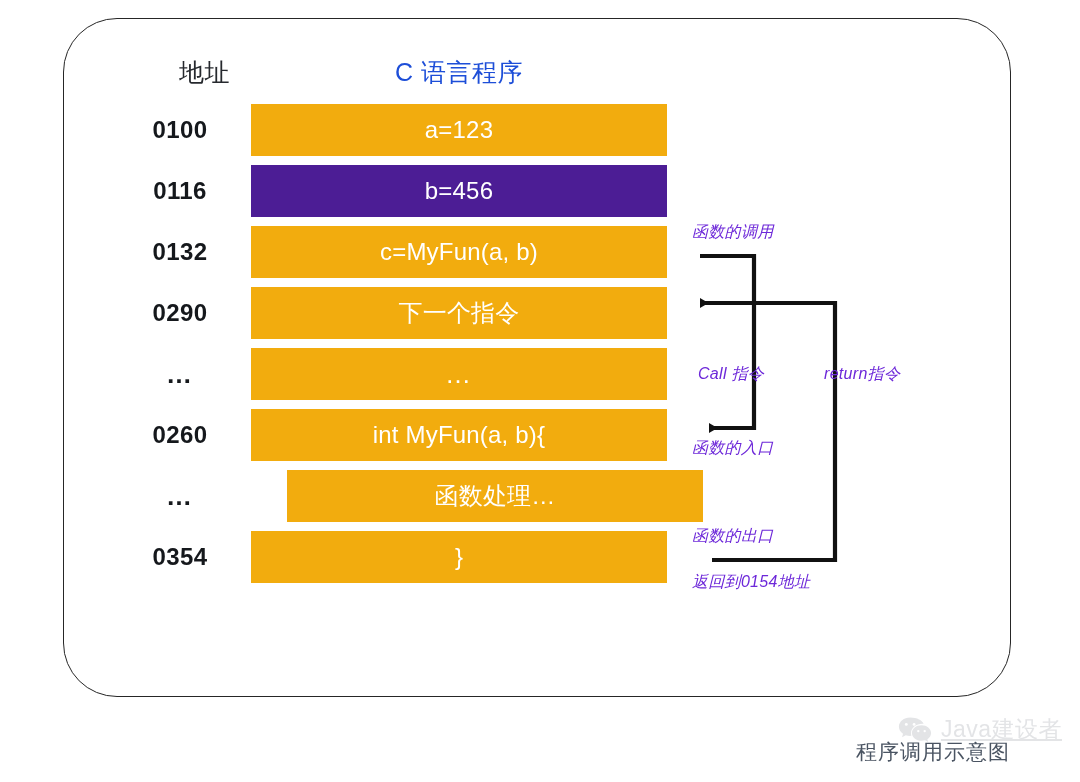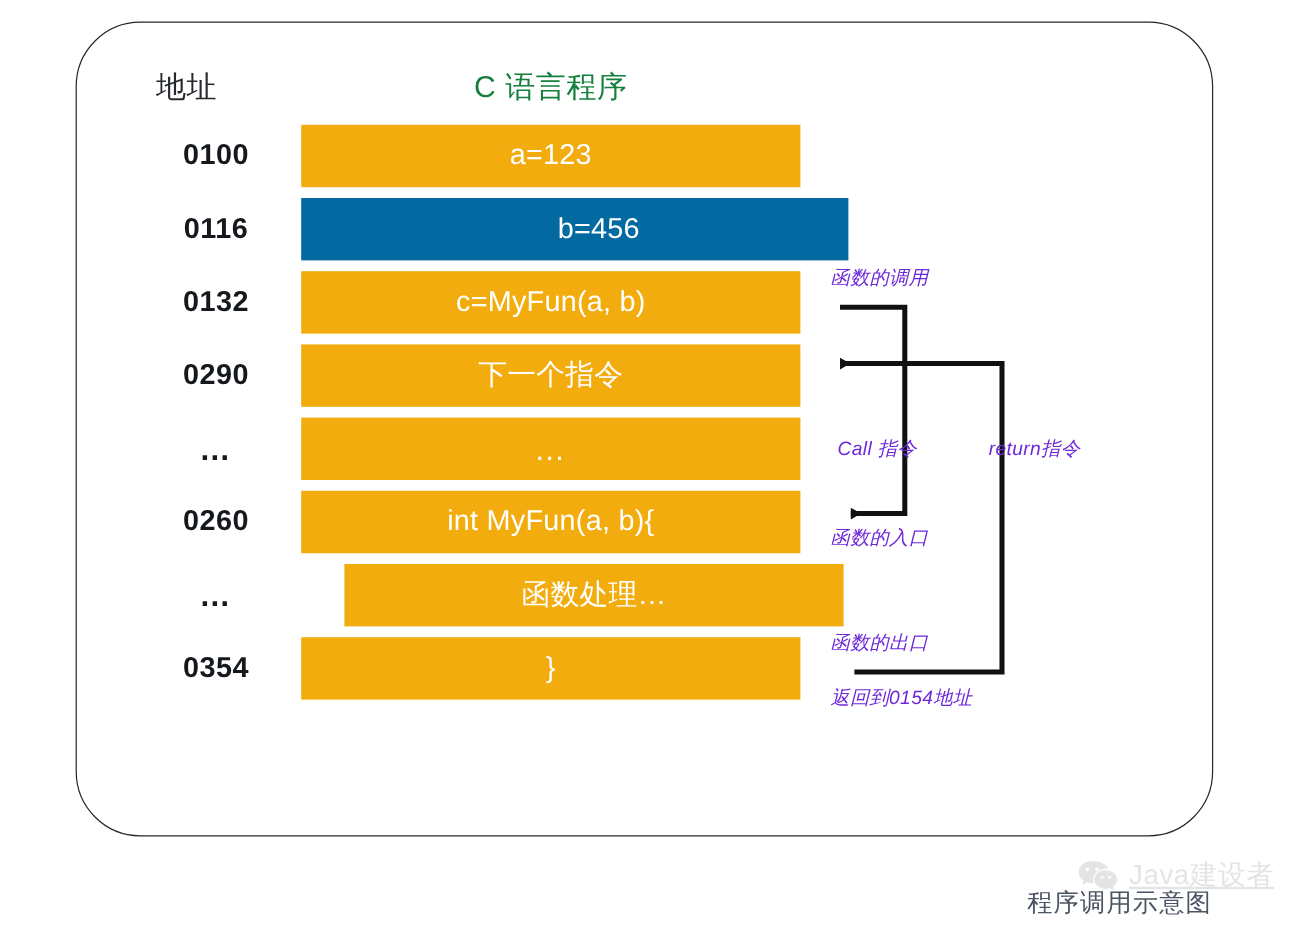--- a/index.html
+++ b/index.html
@@ -28,33 +28,33 @@
     box-sizing: border-box;
     background: #ffffff;
   }
 
   
   #header-address {
     position: absolute;
     left: 130px;
     top: 56px;
     width: 100px;
-    text-align: left;
+    text-align: right;
     font-size: 25px;
     color: #26292e;
     letter-spacing: 0.5px;
   }
   #header-program {
     position: absolute;
     left: 251px;
     top: 56px;
     width: 416px;
     text-align: center;
     font-size: 25px;
-    color: #15803d;
+    color: #1d4ed8;
     letter-spacing: 0.5px;
   }
 
   
   #memory-table {
     position: absolute;
     left: 0;
     top: 0;
   }
   .mem-address {
@@ -142,21 +142,21 @@
 
 <div id="diagram-frame"></div>
 
 <div id="header-address">地址</div>
 <div id="header-program">C 语言程序</div>
 
 <div id="memory-table">
     <div class="mem-address" style="top: 104px;">0100</div>
     <div class="mem-bar" style="top: 104px; background: rgb(242, 172, 14); color: rgb(255, 255, 255);">a=123</div>
     <div class="mem-address" style="top: 165px;">0116</div>
-    <div class="mem-bar" style="top: 165px; background: #0369a1; color: rgb(255, 255, 255); padding-left: 40px;">b=456</div>
+    <div class="mem-bar" style="top: 165px; background: #4c1d95; color: rgb(255, 255, 255);">b=456</div>
     <div class="mem-address" style="top: 226px;">0132</div>
     <div class="mem-bar" style="top: 226px; background: rgb(242, 172, 14); color: rgb(255, 255, 255);">c=MyFun(a, b)</div>
     <div class="mem-address" style="top: 287px;">0290</div>
     <div class="mem-bar" style="top: 287px; background: rgb(242, 172, 14); color: rgb(255, 255, 255);">下一个指令</div>
     <div class="mem-address ellipsis" style="top: 348px;">…</div>
     <div class="mem-bar ellipsis" style="top: 348px; background: rgb(242, 172, 14); color: rgb(255, 255, 255);">…</div>
     <div class="mem-address" style="top: 409px;">0260</div>
     <div class="mem-bar" style="top: 409px; background: rgb(242, 172, 14); color: rgb(255, 255, 255);">int MyFun(a, b){</div>
     <div class="mem-address ellipsis" style="top: 470px;">…</div>
     <div class="mem-bar" style="top: 470px; background: rgb(242, 172, 14); color: rgb(255, 255, 255); margin-left: 36px;">函数处理…</div>

